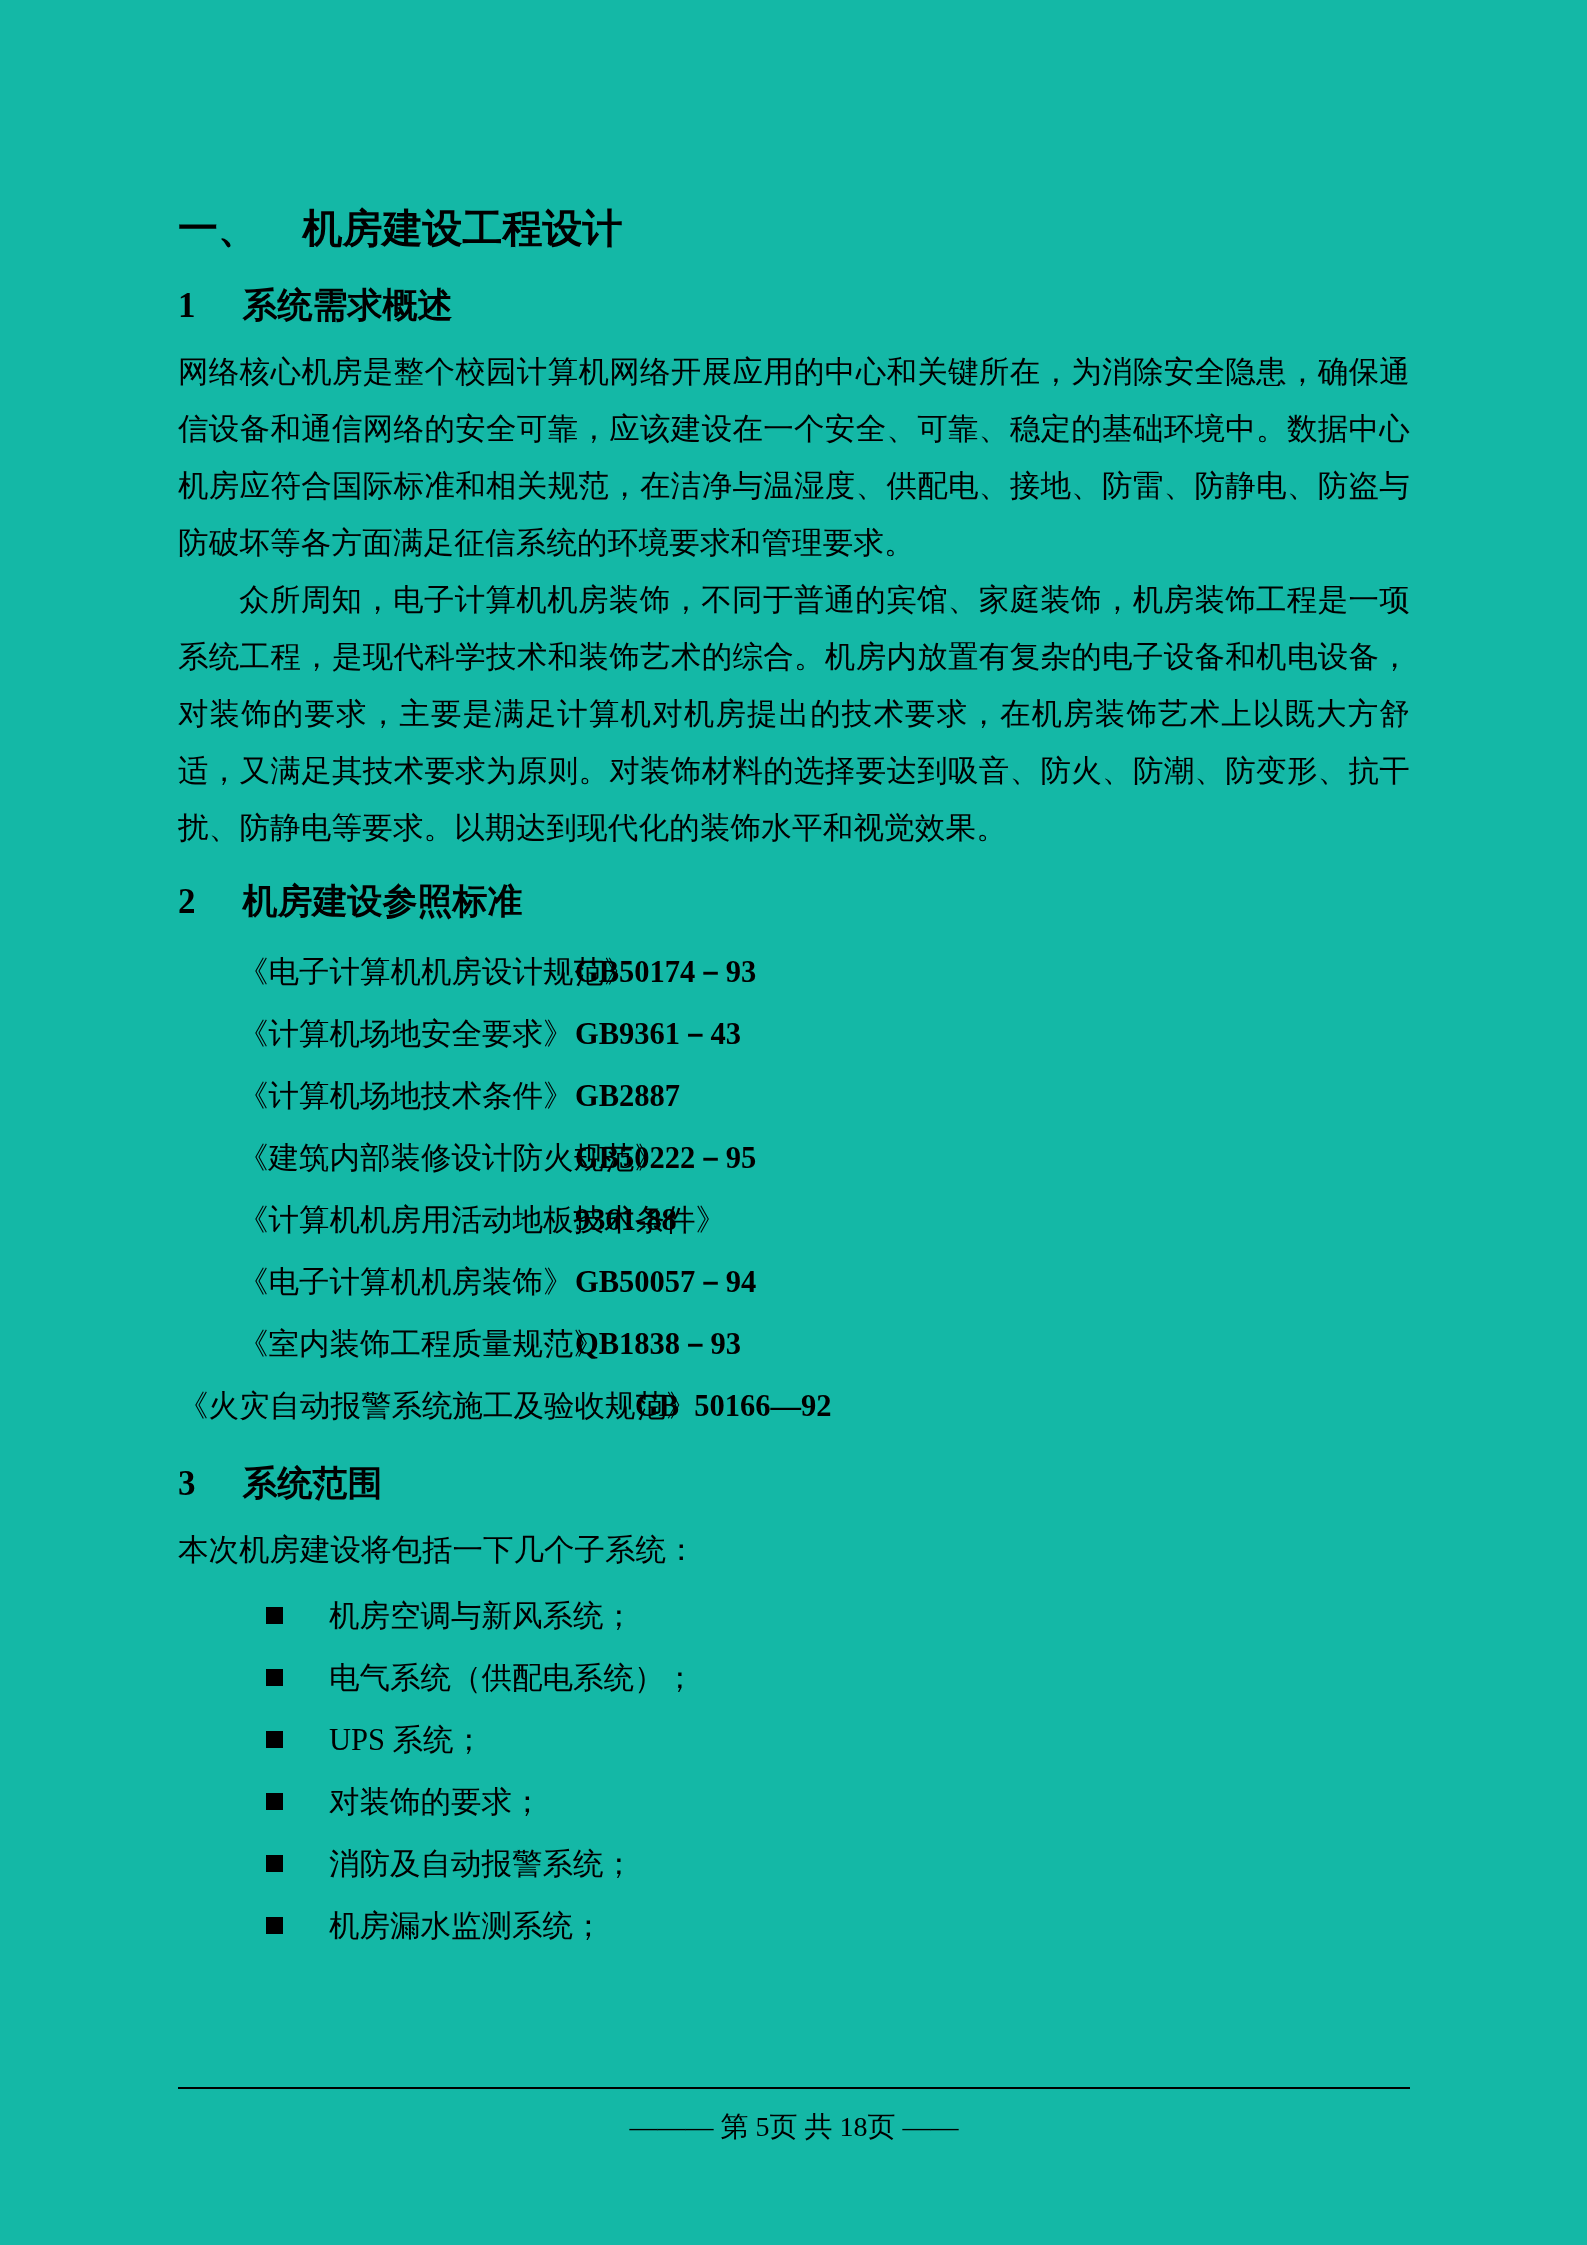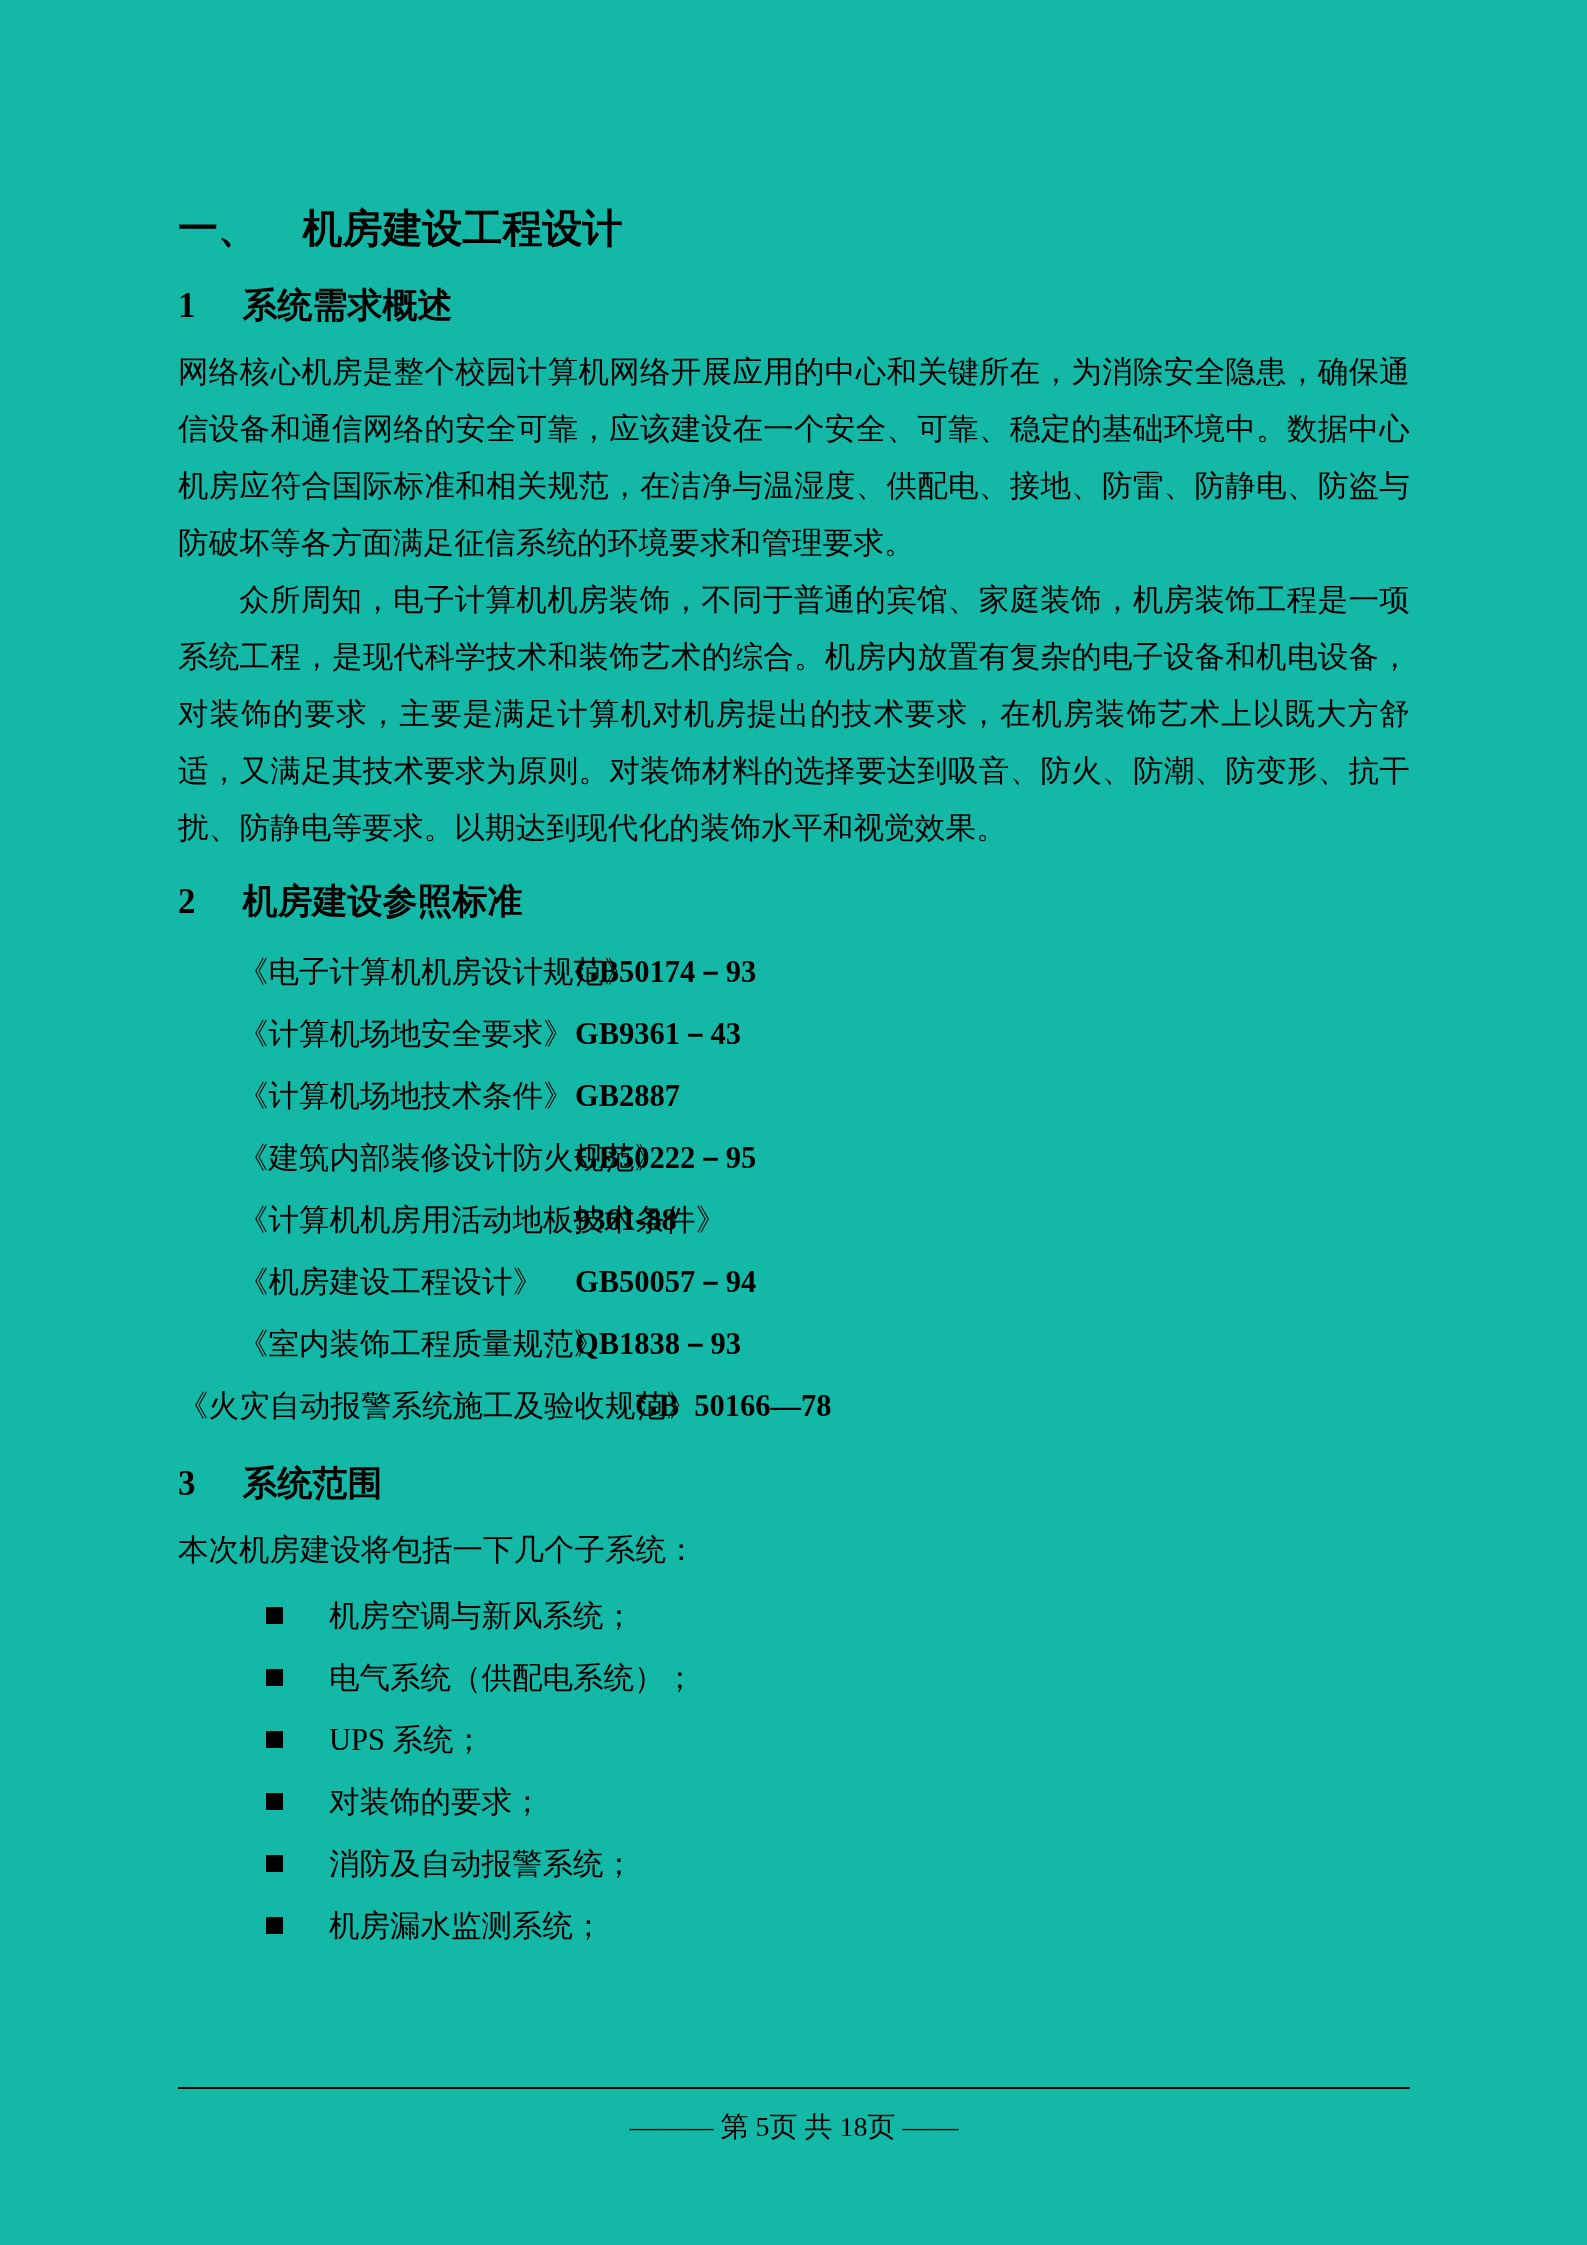--- a/index.html
+++ b/index.html
@@ -179,30 +179,30 @@
       </li>
       <li class="std-row">
         <span class="std-name">《建筑内部装修设计防火规范》</span>
         <span class="std-code">GB50222－95</span>
       </li>
       <li class="std-row">
         <span class="std-name">《计算机机房用活动地板技术条件》</span>
         <span class="std-code">9361-88</span>
       </li>
       <li class="std-row">
-        <span class="std-name">《机房建设工程设计》</span>
+        <span class="std-name">《电子计算机机房装饰》</span>
         <span class="std-code">GB50057－94</span>
       </li>
       <li class="std-row">
         <span class="std-name">《室内装饰工程质量规范》</span>
         <span class="std-code">QB1838－93</span>
       </li>
       <li class="std-row last" style="padding-left:0px;">
         <span class="std-name wide" style="padding-left:0px;">《火灾自动报警系统施工及验收规范》</span>
-        <span class="std-code">GB  50166—78</span>
+        <span class="std-code">GB  50166—92</span>
       </li>
     </ul>
 
     <div class="h2" style="margin-top:26px;"><span class="h2-num">3</span><span style="display:inline-block;width:47px;"></span><span>系统范围</span></div>
 
     <p class="lead">本次机房建设将包括一下几个子系统：</p>
 
     <ul class="bullets">
       <li class="bullet-row">
         <span class="bullet-mark"></span>

